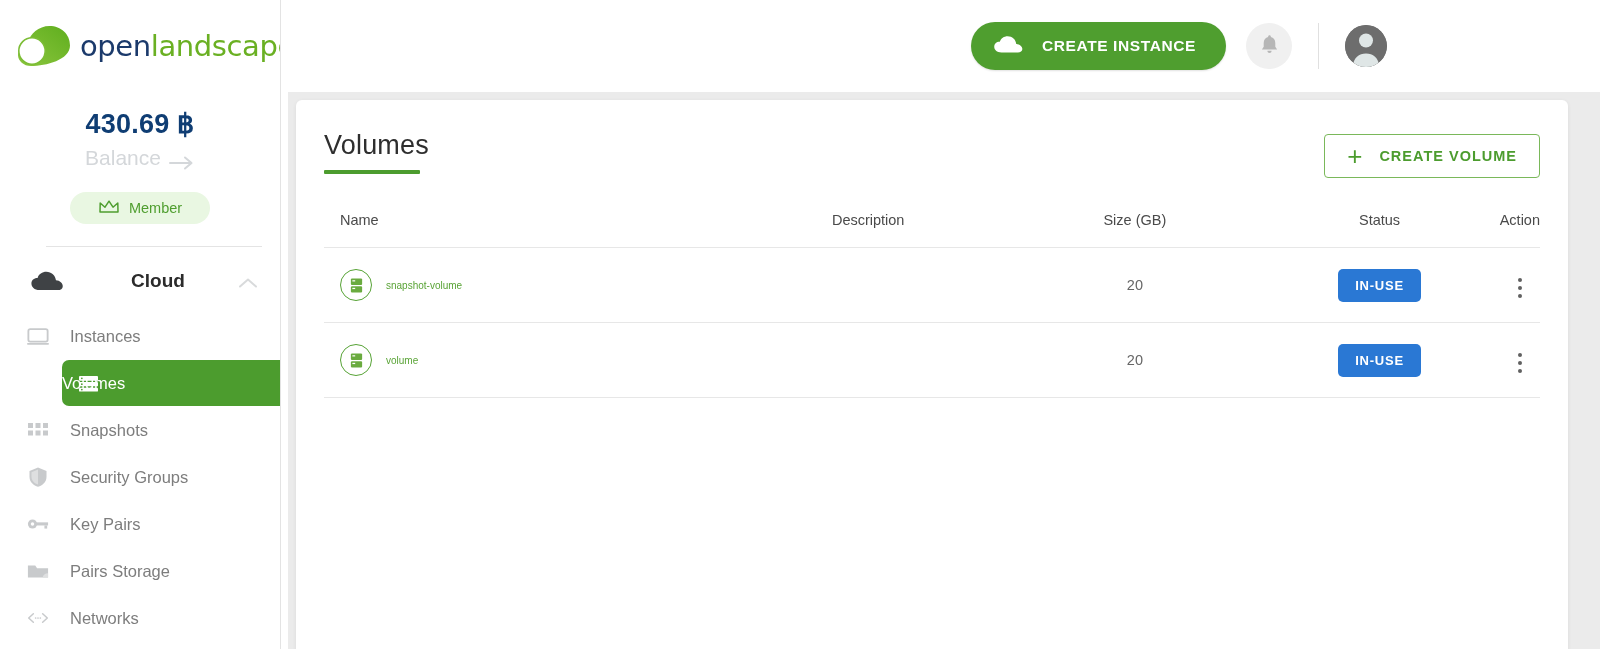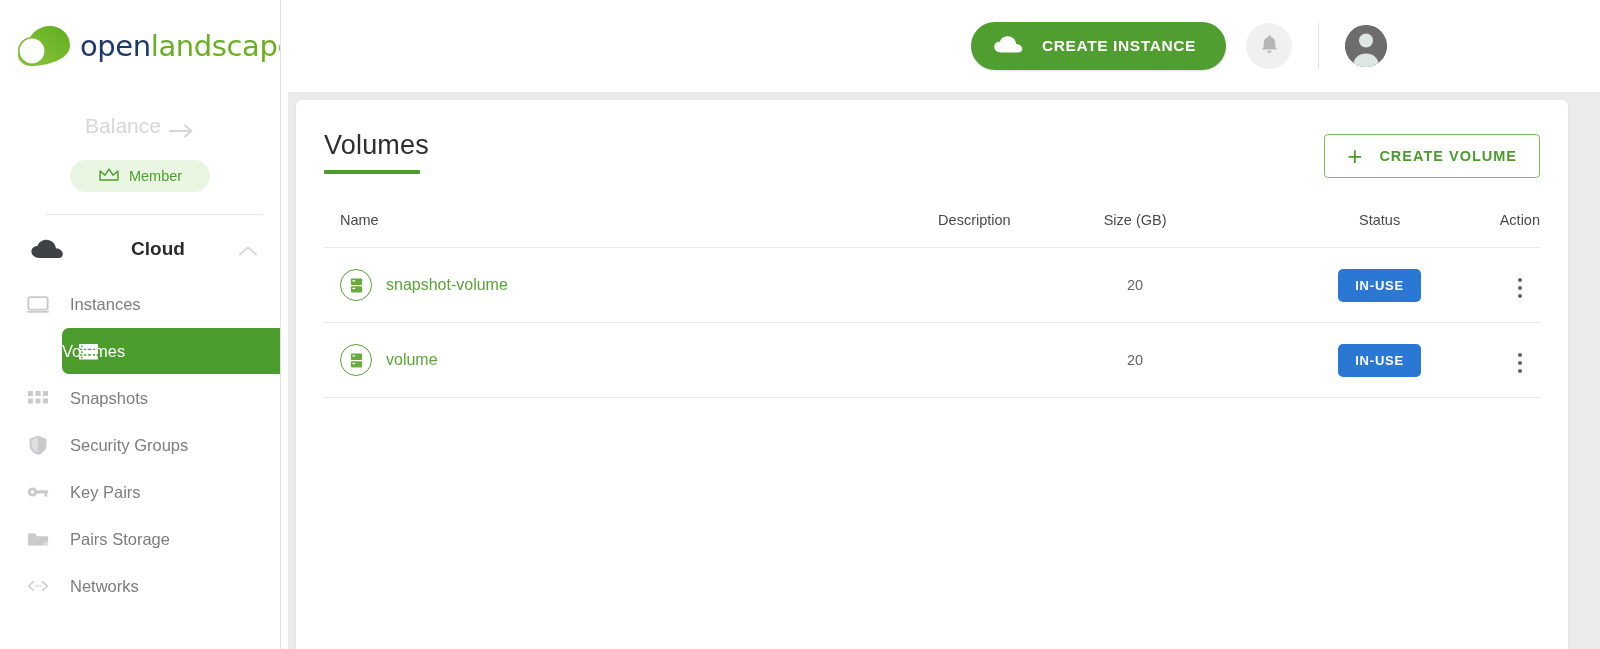--- a/index.html
+++ b/index.html
@@ -137,31 +137,31 @@
 
   table.vol-table { width: 100%; border-collapse: collapse; margin-top: 34px; }
   table.vol-table th {
     font-size: 14.5px; font-weight: 400; color: #4a4a4a;
     padding-bottom: 19px; border-bottom: 1px solid #e7e7e7;
   }
   table.vol-table td {
     border-bottom: 1px solid #e7e7e7; height: 75px; font-size: 14.5px; color: #666;
   }
   .col-name { width: 410px; text-align: left; padding-left: 16px; }
-  .col-desc { width: 290px; text-align: right; }
+  .col-desc { width: 290px; text-align: center; }
   .col-size { width: 255px; text-align: center; }
   .col-status { width: 245px; text-align: center; }
   .col-action { text-align: center; }
   .name-cell { display: flex; align-items: center; gap: 14px; }
   .vol-ico-circle {
     width: 32px; height: 32px; border-radius: 50%;
     border: 1.6px solid #57a336;
     display: flex; align-items: center; justify-content: center; flex: 0 0 32px;
   }
-  .vol-name { color: #5aa437; font-size: 16px; cursor: pointer; }
+  .vol-name { color: #5aa437; font-size: 10px; cursor: pointer; }
   .badge-inuse {
     display: inline-block; background: #2a78d4; color: #fff;
     font-size: 13px; font-weight: bold; letter-spacing: .8px;
     padding: 9px 17px; border-radius: 5px; cursor: pointer;
   }
   .kebab { display: inline-flex; flex-direction: column; gap: 4px; cursor: pointer; padding: 4px; }
   .kebab i { width: 4px; height: 4px; border-radius: 50%; background: #606060; display:block; }
   .size-val { color:#555; }
 </style>
 </head>
@@ -181,20 +181,21 @@
             </linearGradient>
           </defs>
           <path d="M56 21.5 C56 10 47 2 35.5 2 C24.5 2 16 10 14 18 C12.4 24.4 4 24 4 31 C4 37 9.6 42 17 42 C32 42 56 36 56 21.5 Z" fill="url(#lg)"></path>
           <circle cx="18" cy="27" r="13.2" fill="#ffffff" stroke="#7cbd35" stroke-width="1.6"></circle>
         </svg>
       </span>
       <span class="logo-text"><span class="logo-open">open</span><span class="logo-land">landscape</span></span>
     </div>
 
     <div class="balance-block">
+      <div class="balance-amount">430.69 ฿</div>
       <div class="balance-link">
         <span>Balance</span>
         <span class="arrow-right">
           <svg viewBox="0 0 26 14" width="26" height="14">
             <path d="M1 7 H22 M16 1.5 L22.5 7 L16 12.5" fill="none" stroke="#d4d7da" stroke-width="2" stroke-linecap="round" stroke-linejoin="round"></path>
           </svg>
         </span>
       </div>
       <div class="member-badge">
         <span>

